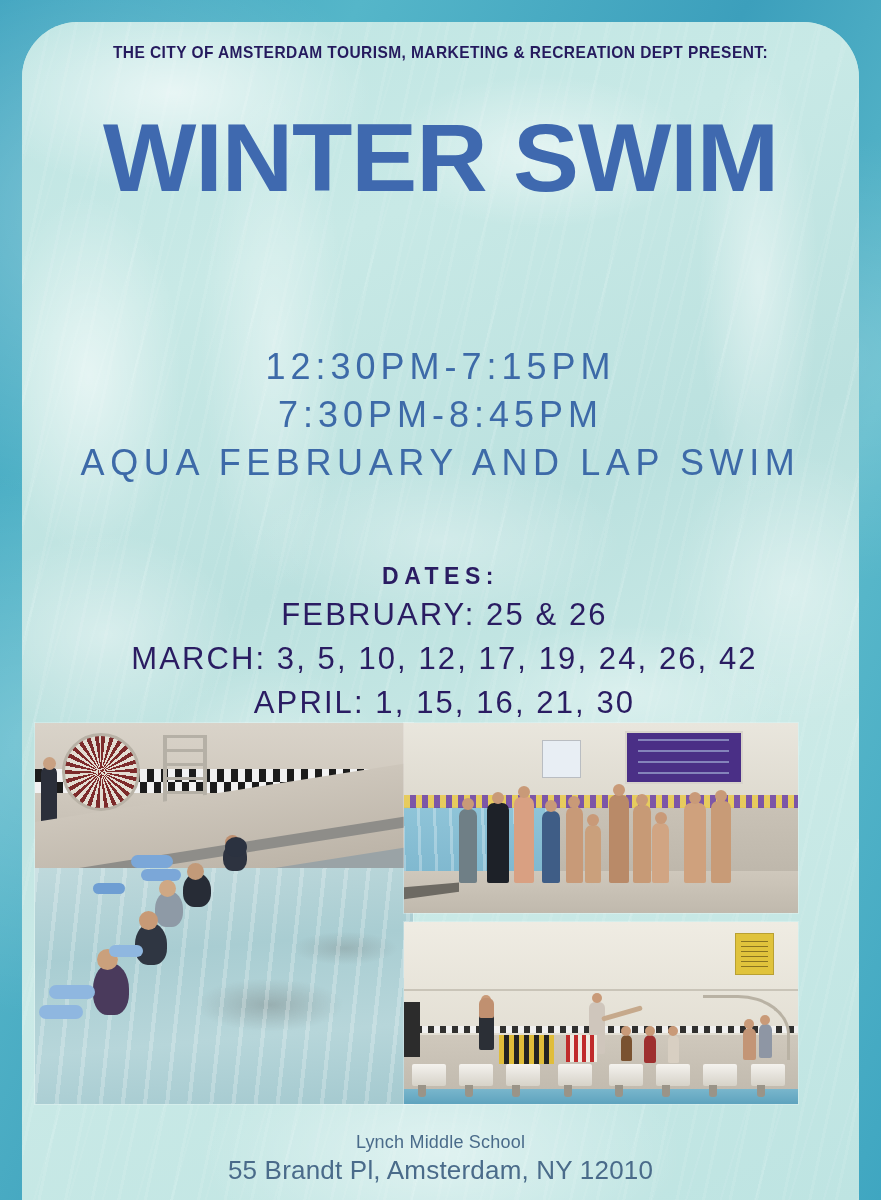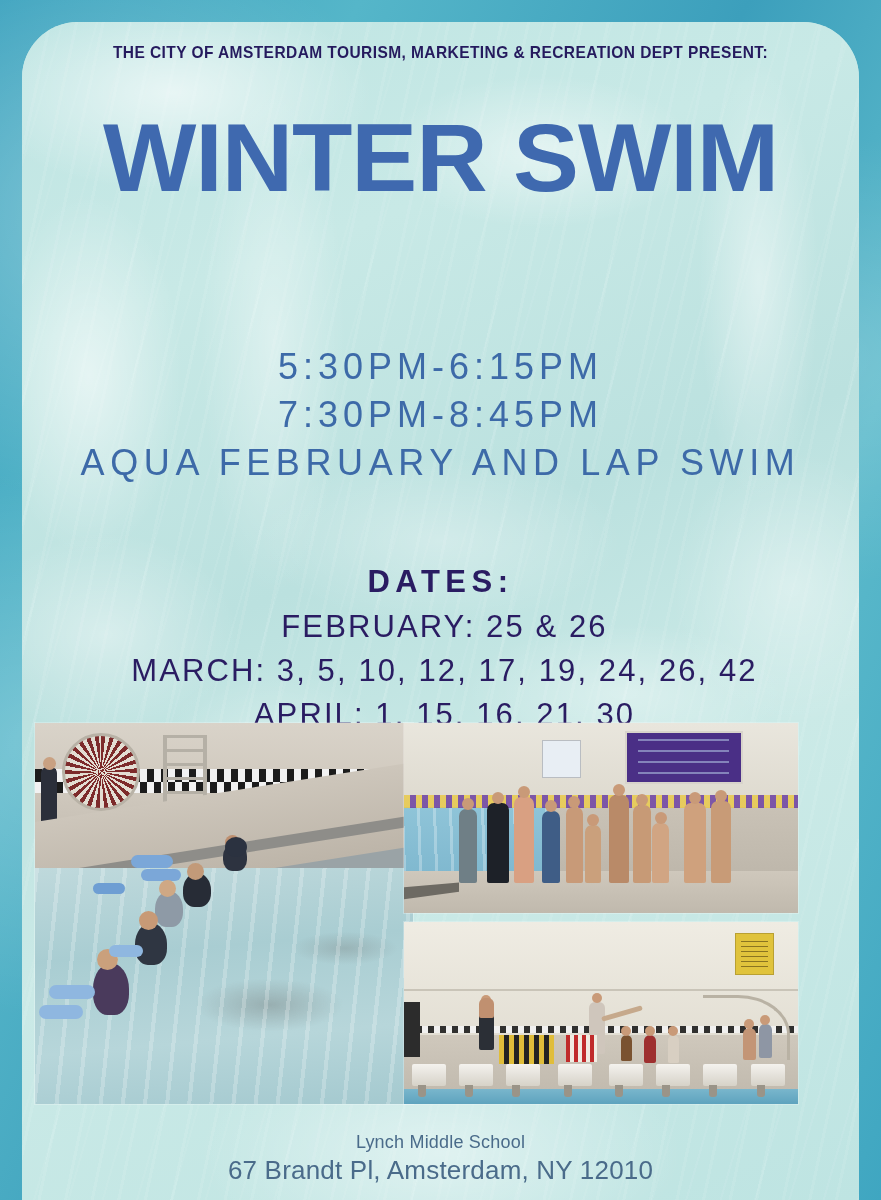--- a/index.html
+++ b/index.html
@@ -115,21 +115,21 @@
   }
   #schedule .act.wide { font-size:36px; letter-spacing:5.6px; }
 
   #dates {
     position:absolute; z-index:4;
     left:0; right:0; top:560px;
     text-align:center;
     color:#2A1C62;
   }
   #dates .hd {
-    font-size:31px; font-weight:bold;
+    font-size:23px; font-weight:bold;
     letter-spacing:5.5px; line-height:1.45;
   }
   #dates .row {
     font-size:31px; line-height:1.42;
     letter-spacing:2.1px;
     margin-left:8px;
   }
 
   
   #photos { position:absolute; z-index:4; left:0; top:0; width:837px; height:1178px; }
@@ -233,21 +233,21 @@
 <div id="poster">
 
   <div id="panel"></div>
 
   <div id="presenter">THE CITY OF AMSTERDAM TOURISM, MARKETING &amp; RECREATION DEPT PRESENT:</div>
 
   <div id="title">WINTER SWIM</div>
 
 
   <div id="schedule">
-    <div class="time">5:30PM-6:15PM</div>
+    <div class="time">12:30PM-7:15PM</div>
     <div class="time">7:30PM-8:45PM</div>
     <div class="act wide">AQUA FEBRUARY AND LAP SWIM</div>
   </div>
 
   <div id="dates">
     <div class="hd">DATES:</div>
     <div class="row">FEBRUARY: 25 &amp; 26</div>
     <div class="row">MARCH: 3, 5, 10, 12, 17, 19, 24, 26, 42</div>
     <div class="row">APRIL: 1, 15, 16, 21, 30</div>
   </div>
@@ -374,16 +374,16 @@
       <div class="block" style="left:64%;"></div>
       <div class="block" style="left:76%;"></div>
       <div class="block" style="left:88%;"></div>
       <div style="position:absolute;right:2%;top:40%;width:22%;height:36%;
                   border:3px solid #b9b2a4;border-radius:0 60% 0 0;border-left:none;border-bottom:none;"></div>
     </div>
   </div>
 
   <div id="footer">
     <div class="f1">Lynch Middle School</div>
-    <div class="f2">67 Brandt Pl, Amsterdam, NY 12010</div>
+    <div class="f2">55 Brandt Pl, Amsterdam, NY 12010</div>
   </div>
 
 </div>
 
 </body></html>

